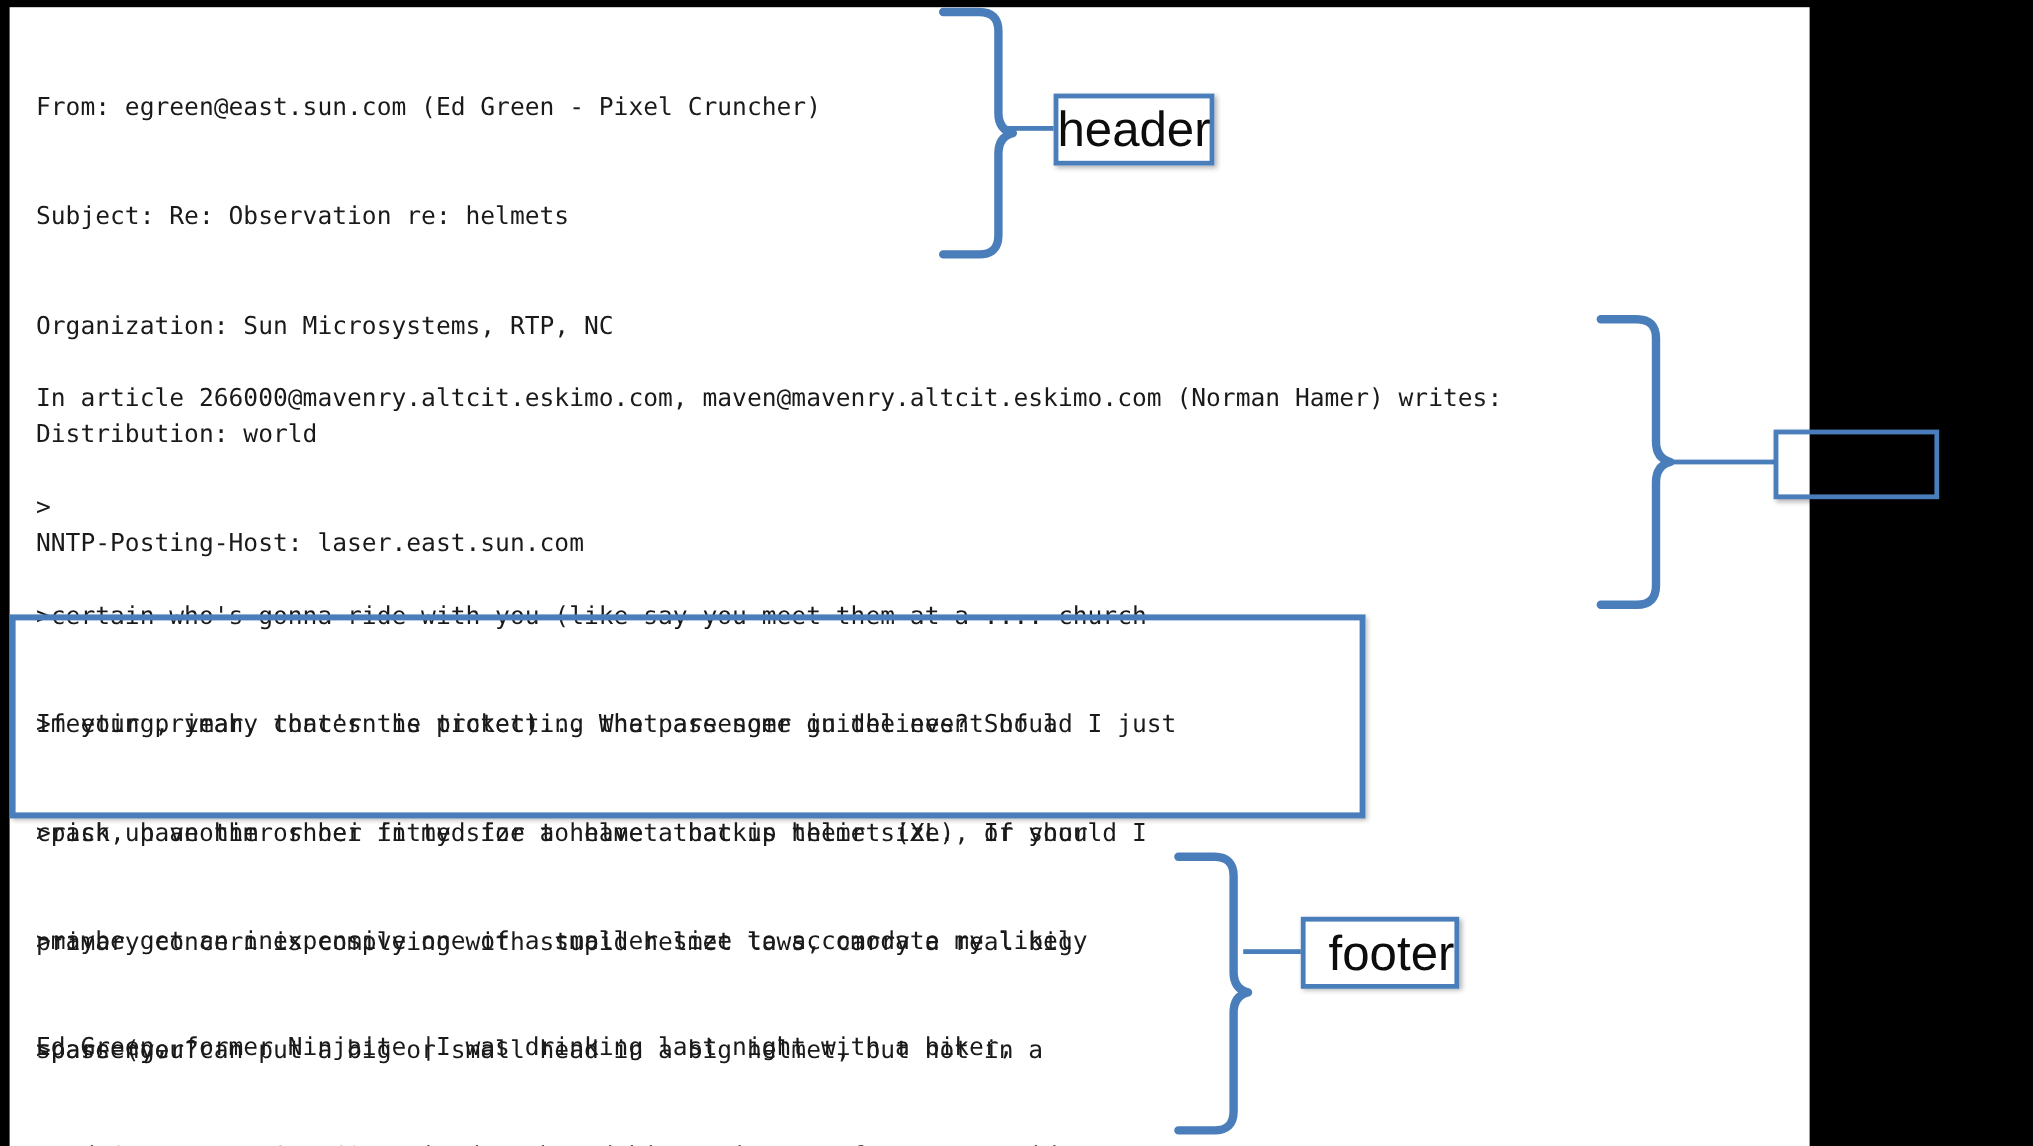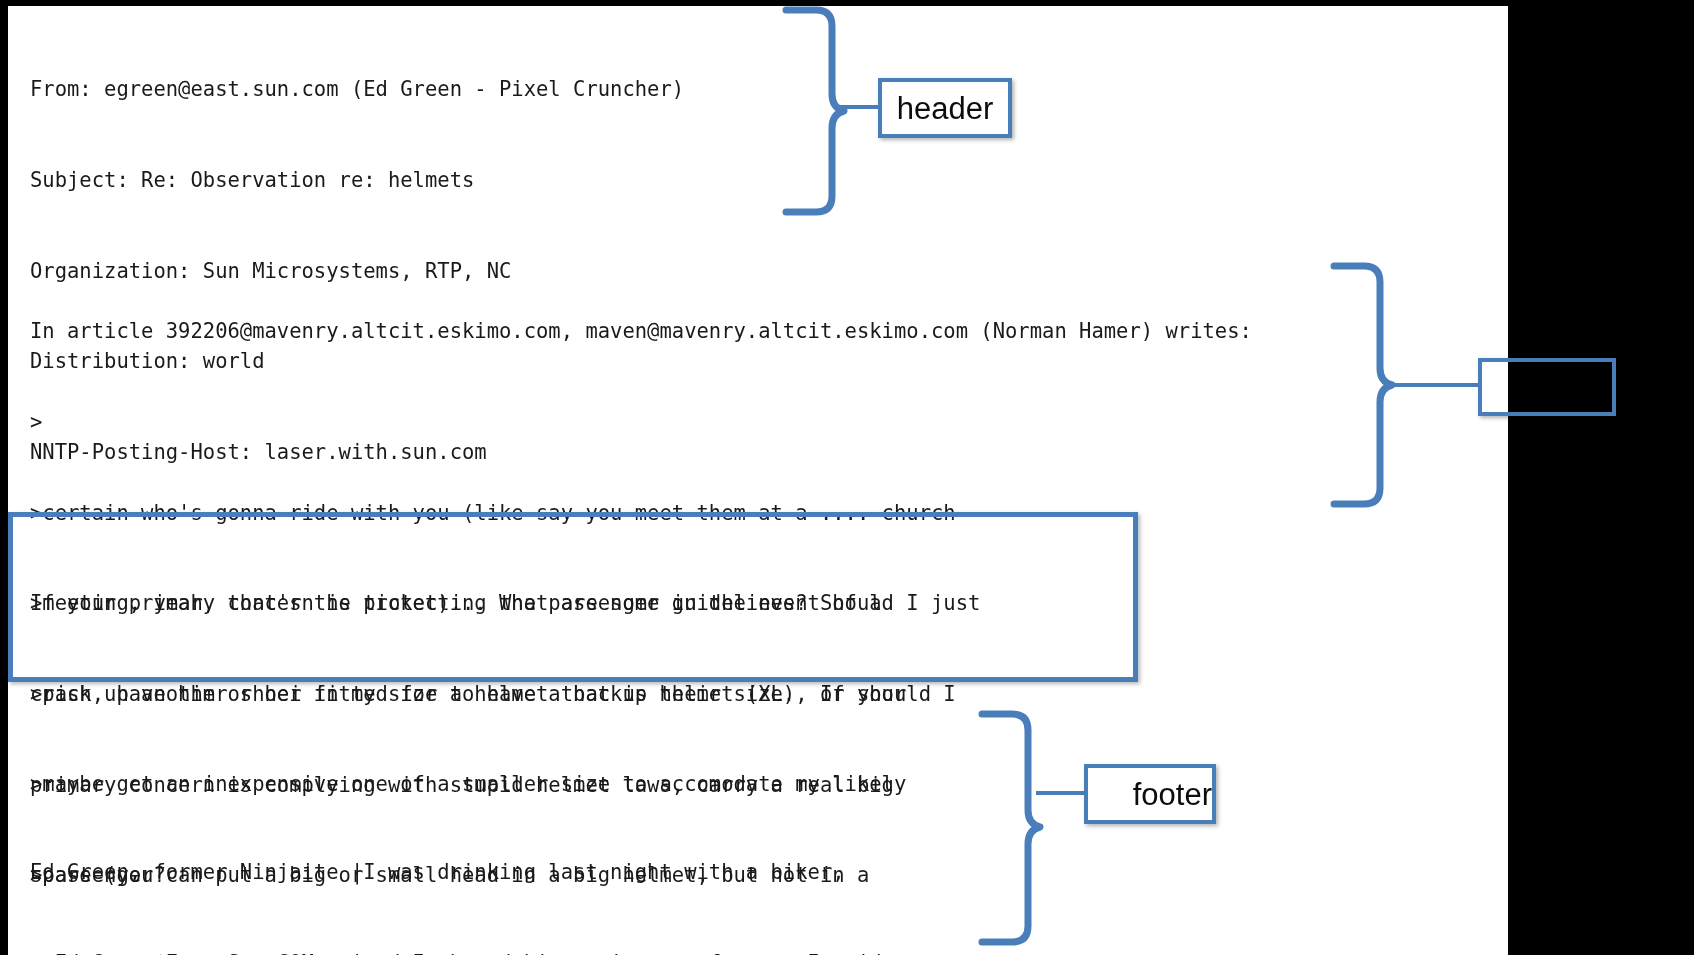--- a/index.html
+++ b/index.html
@@ -46,21 +46,21 @@
   .callout-box {
     position: absolute;
     box-sizing: border-box;
     border: 4px solid #4a7ebb;
     background: transparent;
     box-shadow: 2px 2px 4px rgba(0,0,0,0.30);
     display: flex;
     align-items: center;
     justify-content: center;
     font-family: "Liberation Sans", sans-serif;
-    font-size: 31px;
+    font-size: 41px;
     color: #0d0d0d;
     line-height: 1;
   }
   .callout-box.filled { background: #ffffff; }
 
   .brace {
     position: absolute;
     overflow: visible;
     pointer-events: none;
   }
@@ -91,25 +91,25 @@
 
 <div id="canvas">
 
   <div id="page">
 
     <div class="msg-block" id="header-block">
       <span class="msg-line">From: egreen@east.sun.com (Ed Green - Pixel Cruncher)</span>
       <span class="msg-line">Subject: Re: Observation re: helmets</span>
       <span class="msg-line">Organization: Sun Microsystems, RTP, NC</span>
       <span class="msg-line">Distribution: world</span>
-      <span class="msg-line">NNTP-Posting-Host: laser.with.sun.com</span>
+      <span class="msg-line">NNTP-Posting-Host: laser.east.sun.com</span>
     </div>
 
     <div class="msg-block" id="quote-block">
-      <span class="msg-line">In article 392206@mavenry.altcit.eskimo.com, maven@mavenry.altcit.eskimo.com (Norman Hamer) writes:</span>
+      <span class="msg-line">In article 266000@mavenry.altcit.eskimo.com, maven@mavenry.altcit.eskimo.com (Norman Hamer) writes:</span>
       <span class="msg-line">&gt;</span>
       <span class="msg-line">&gt;certain who's gonna ride with you (like say you meet them at a .... church</span>
       <span class="msg-line">&gt;meeting, yeah, that's the ticket)... What are some guidelines? Should I just</span>
       <span class="msg-line">&gt;pick up another shoei in my size to have a backup helmet (XL), or should I</span>
       <span class="msg-line">&gt;maybe get an inexpensive one of a smaller size to accomodate my likely</span>
       <span class="msg-line">&gt;passenger?</span>
     </div>
 
     <div class="msg-block" id="body-block">
       <span class="msg-line">If your primary concern is protecting the passenger in the event of a</span>

